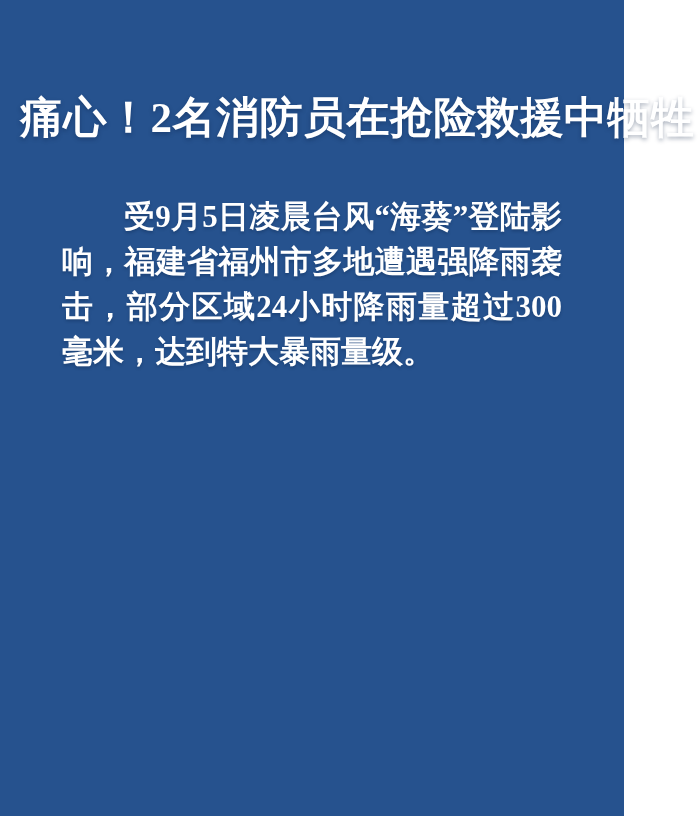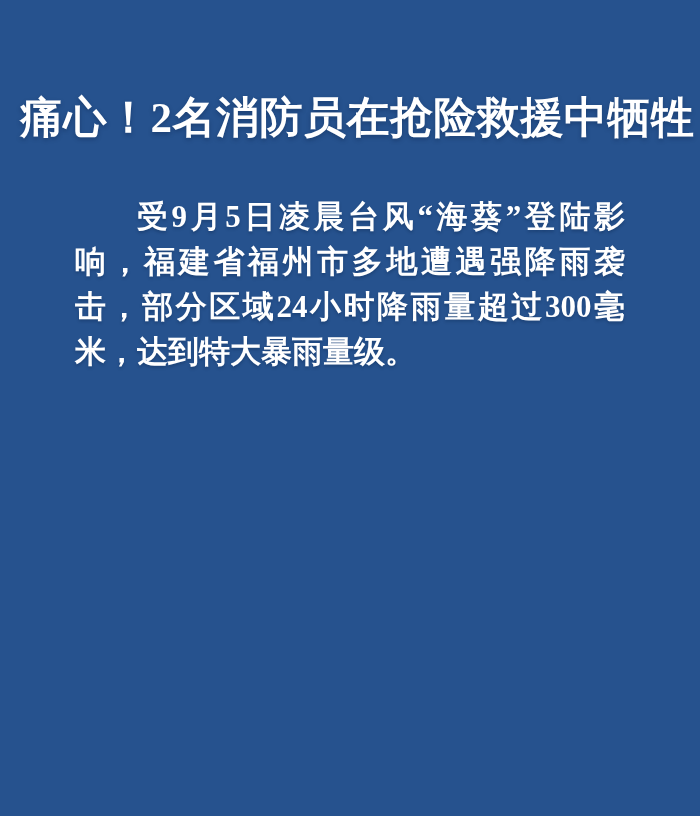--- a/index.html
+++ b/index.html
@@ -6,21 +6,21 @@
     margin: 0;
     padding: 0;
   }
   body {
     width: 700px;
     height: 816px;
     overflow: hidden;
   }
   .poster {
     position: relative;
-    width: 700px;
+    width: 624px;
     height: 816px;
     box-sizing: border-box;
     background: #26528E;
     color: #FFFFFF;
     font-family: "Liberation Serif", "DejaVu Serif", serif;
     font-weight: bold;
     padding-top: 92px;
   }
   .headline {
     margin: 0;
@@ -36,21 +36,21 @@
   .article-body {
     margin-top: 50px;
     padding: 0 62px;
     font-size: 31px;
     line-height: 45px;
     text-align: justify;
     text-justify: inter-character;
     text-shadow: 0 2px 3px rgba(8, 30, 62, 0.30);
   }
   .article-body p {
-    margin: 13px;
+    margin: 0;
     text-indent: 2em;
   }
 </style>
 </head>
 <body>
 
 <div class="poster">
   <h1 class="headline">痛心！2名消防员在抢险救援中牺牲</h1>
   <div class="article-body">
     <p>受9月5日凌晨台风“海葵”登陆影响，福建省福州市多地遭遇强降雨袭击，部分区域24小时降雨量超过300毫米，达到特大暴雨量级。</p>

